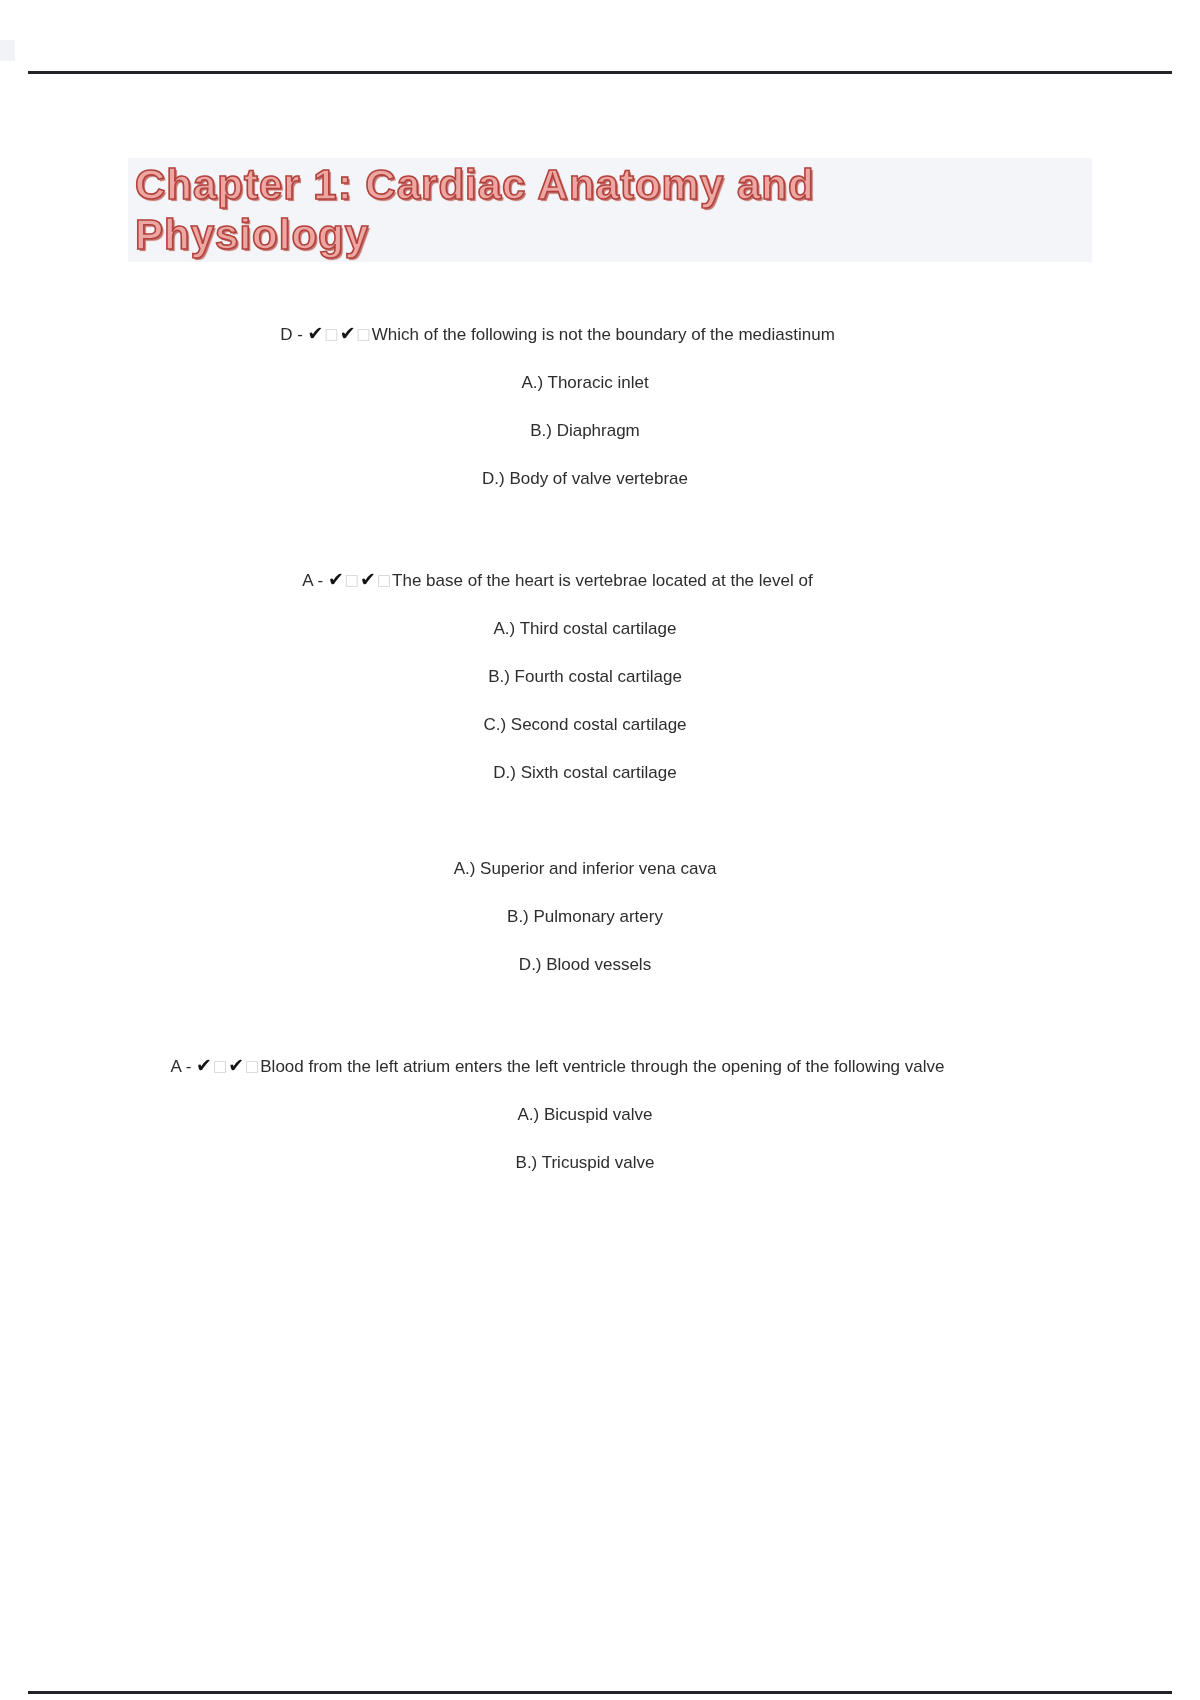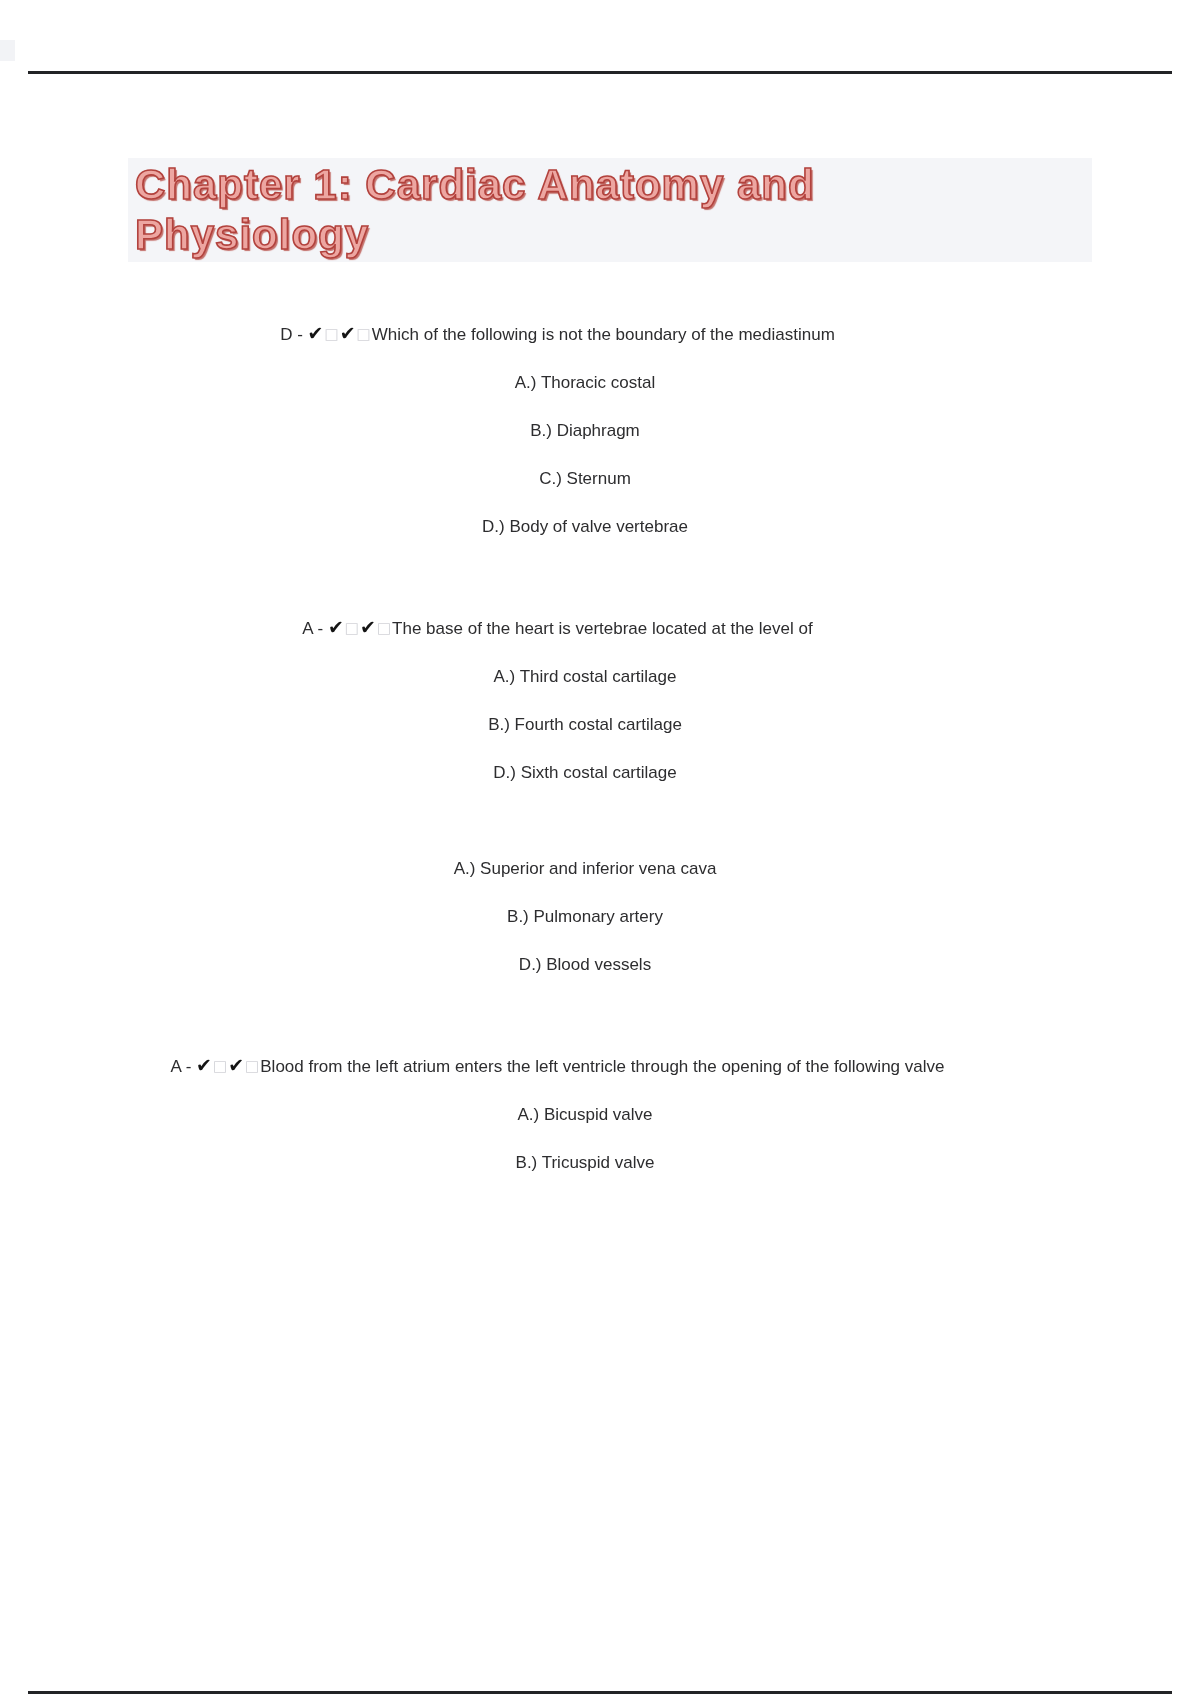--- a/index.html
+++ b/index.html
@@ -97,30 +97,30 @@
   <div class="rule rule-top"></div>
 
   <div class="title-banner">
     <h1 class="title">Chapter 1: Cardiac Anatomy and Physiology</h1>
   </div>
 
   <main class="content">
 
     <section class="question">
       <p class="q-line"><span class="ans">D</span><span class="sep"> - </span><span class="chk">✔</span><span class="tofu">□</span><span class="chk">✔</span><span class="tofu">□</span><span class="qtext">Which of the following is not the boundary of the mediastinum</span></p>
-      <p class="option">A.) Thoracic costal</p>
+      <p class="option">A.) Thoracic inlet</p>
       <p class="option">B.) Diaphragm</p>
-      <p class="option">C.) Sternum</p>
       <p class="option">D.) Body of valve vertebrae</p>
     </section>
 
     <section class="question">
       <p class="q-line"><span class="ans">A</span><span class="sep"> - </span><span class="chk">✔</span><span class="tofu">□</span><span class="chk">✔</span><span class="tofu">□</span><span class="qtext">The base of the heart is vertebrae located at the level of</span></p>
       <p class="option">A.) Third costal cartilage</p>
       <p class="option">B.) Fourth costal cartilage</p>
+      <p class="option">C.) Second costal cartilage</p>
       <p class="option">D.) Sixth costal cartilage</p>
     </section>
 
     <section class="question">
       <p class="option">A.) Superior and inferior vena cava</p>
       <p class="option">B.) Pulmonary artery</p>
       <p class="option">D.) Blood vessels</p>
     </section>
 
     <section class="question">

